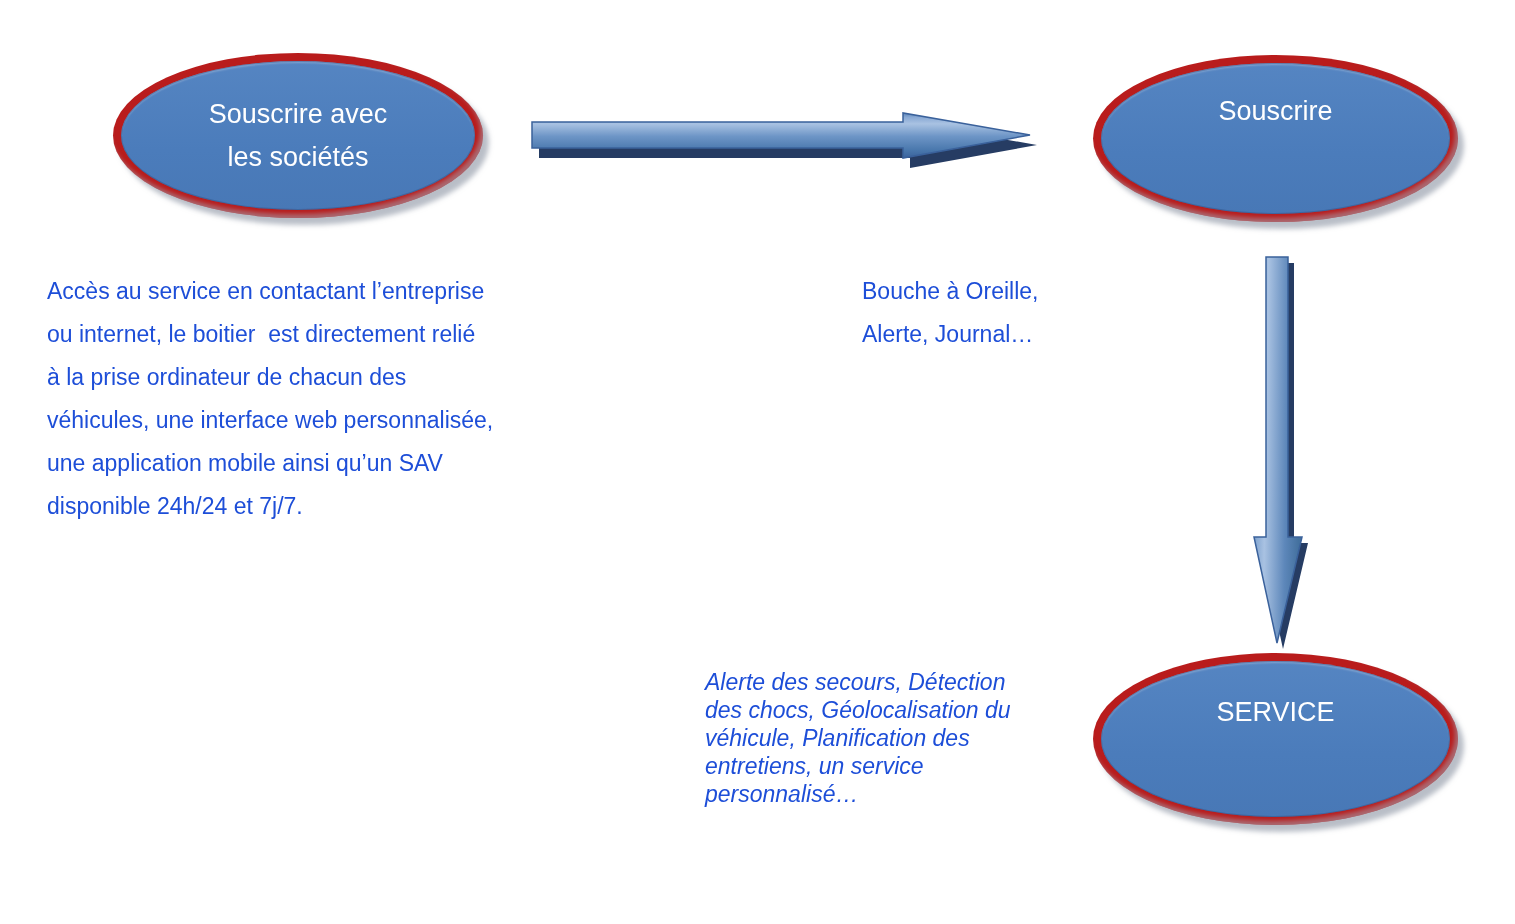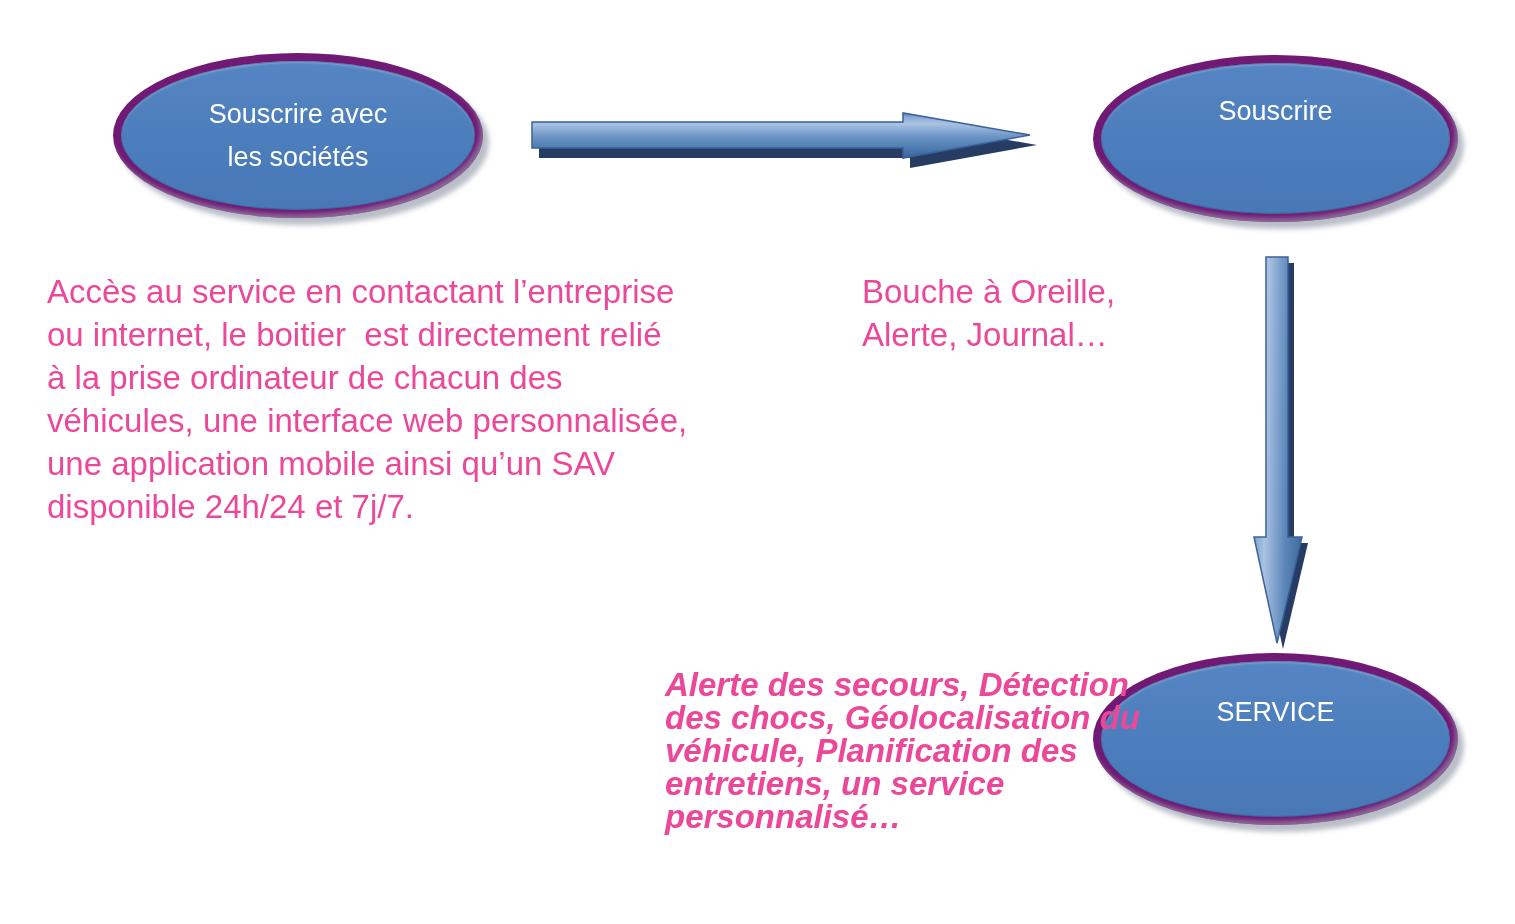--- a/index.html
+++ b/index.html
@@ -9,21 +9,21 @@
     font-family: "Liberation Sans", "DejaVu Sans", sans-serif;
     position: relative;
     overflow: hidden;
   }
   .canvas { position: absolute; inset: 0; }
 
   
   .node {
     position: absolute;
     border-radius: 50%;
-    background: #701a75;
+    background: #b91c1c;
     box-shadow: 6px 7px 5px rgba(128, 136, 153, 0.55),
                 inset -3px -4px 4px rgba(158, 166, 181, 0.55);
   }
   .node-inner {
     position: absolute;
     inset: 8px;
     border-radius: 50%;
     background: linear-gradient(180deg, #5585c2 0%, #4b7cbb 60%, #4878b6 100%);
     box-shadow: inset 0 0 0 1px rgba(40, 70, 120, 0.35),
                 inset 0 2px 2px rgba(255, 255, 255, 0.25);
@@ -45,28 +45,28 @@
   #node-promotion .node-inner, #node-service .node-inner { padding-bottom: 54px; box-sizing: border-box; }
 
   
   .arrow-svg { position: absolute; display: block; }
   #arrow-right { left: 525px; top: 103px; }
   #arrow-down  { left: 1243px; top: 250px; }
 
   
   .note {
     position: absolute;
-    color: #ec4899;
-    font-size: 33px;
+    color: #1d4ed8;
+    font-size: 23px;
     line-height: 43px;
     white-space: pre-wrap;
   }
   #note-souscrire { left: 47px;  top: 270px; }
   #note-promotion { left: 862px; top: 270px; }
-  #note-service   { left: 665px; top: 668px; font-style: italic; line-height: 33px; font-weight: bold; }
+  #note-service   { left: 705px; top: 668px; font-style: italic; line-height: 28px; }
 </style>
 </head>
 <body>
 
 <div class="canvas">
 
   <div class="node" id="node-souscrire">
     <div class="node-inner">
       <div class="node-label">Souscrire avec
 les sociétés</div>

